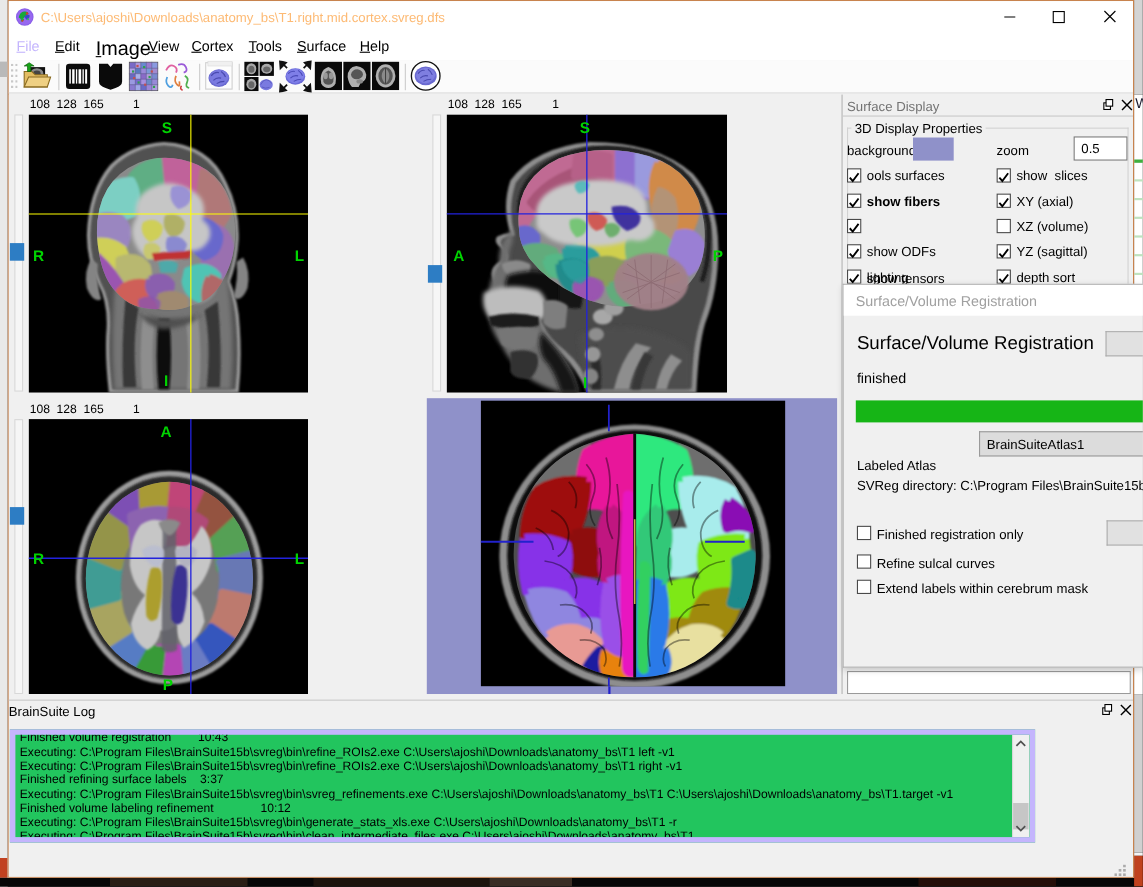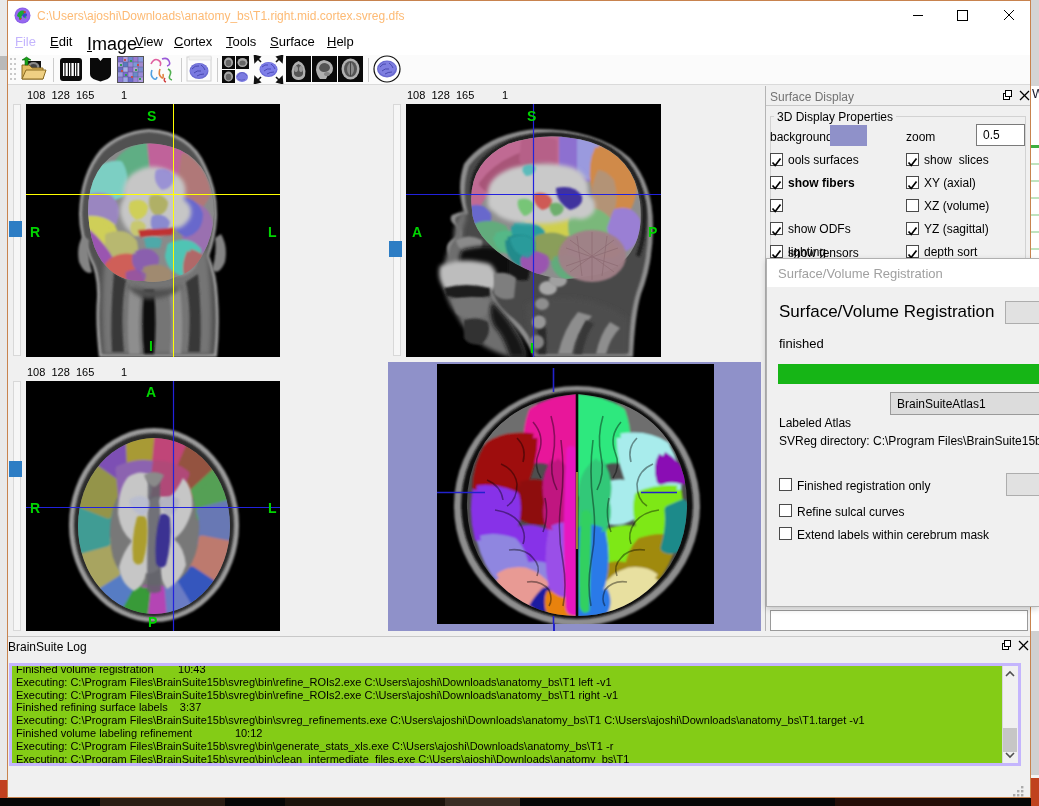--- a/index.html
+++ b/index.html
@@ -642,21 +642,21 @@
 
 <div class="abs" style="left:8px;top:631px;width:1022px;height:166px;background:#f0f0f0;"></div>
 <div class="abs" style="left:8px;top:636px;width:1022px;height:1px;background:#c8c8c8;"></div>
 <div class="abs" style="left:8px;top:640px;font-size:12px;color:#000;">BrainSuite Log</div>
 <svg class="abs" style="left:999px;top:640px;" width="30" height="12" viewBox="0 0 30 12">
   <rect x="3.5" y="3.5" width="6" height="6" fill="#fff" stroke="#000"></rect>
   <rect x="5.5" y="0.5" width="6" height="6" fill="#fff" stroke="#000"></rect>
   <line x1="20" y1="1" x2="29" y2="10" stroke="#000" stroke-width="1.3"></line>
   <line x1="29" y1="1" x2="20" y2="10" stroke="#000" stroke-width="1.3"></line>
 </svg>
-<div class="abs" style="left:9px;top:663px;width:1012px;height:103px;background:#84cc16;border:3px solid #c4b5fd;overflow:hidden;">
+<div class="abs" style="left:9px;top:663px;width:932px;height:103px;background:#22c55e;border:5px solid #c4b5fd;overflow:hidden;">
   <div style="position:absolute;left:4px;top:-3px;font-size:11px;line-height:12.8px;color:#000;white-space:pre;">Finished volume registration        10:43
 Executing: C:\Program Files\BrainSuite15b\svreg\bin\refine_ROIs2.exe C:\Users\ajoshi\Downloads\anatomy_bs\T1 left -v1
 Executing: C:\Program Files\BrainSuite15b\svreg\bin\refine_ROIs2.exe C:\Users\ajoshi\Downloads\anatomy_bs\T1 right -v1
 Finished refining surface labels    3:37
 Executing: C:\Program Files\BrainSuite15b\svreg\bin\svreg_refinements.exe C:\Users\ajoshi\Downloads\anatomy_bs\T1 C:\Users\ajoshi\Downloads\anatomy_bs\T1.target -v1
 Finished volume labeling refinement              10:12
 Executing: C:\Program Files\BrainSuite15b\svreg\bin\generate_stats_xls.exe C:\Users\ajoshi\Downloads\anatomy_bs\T1 -r
 Executing: C:\Program Files\BrainSuite15b\svreg\bin\clean_intermediate_files.exe C:\Users\ajoshi\Downloads\anatomy_bs\T1</div>
 
   <div style="position:absolute;right:0;top:0;width:16px;height:101px;background:#f0f0f0;border-left:1px solid #d8d8d8;"></div>

